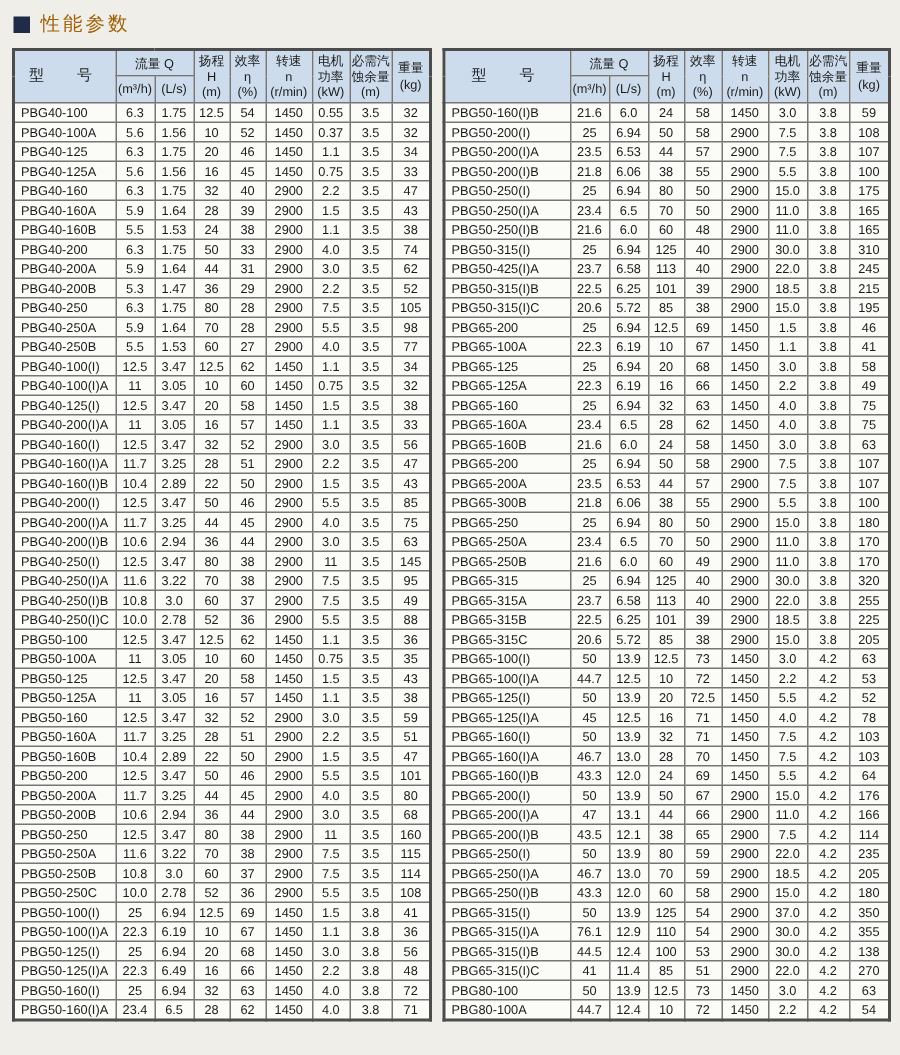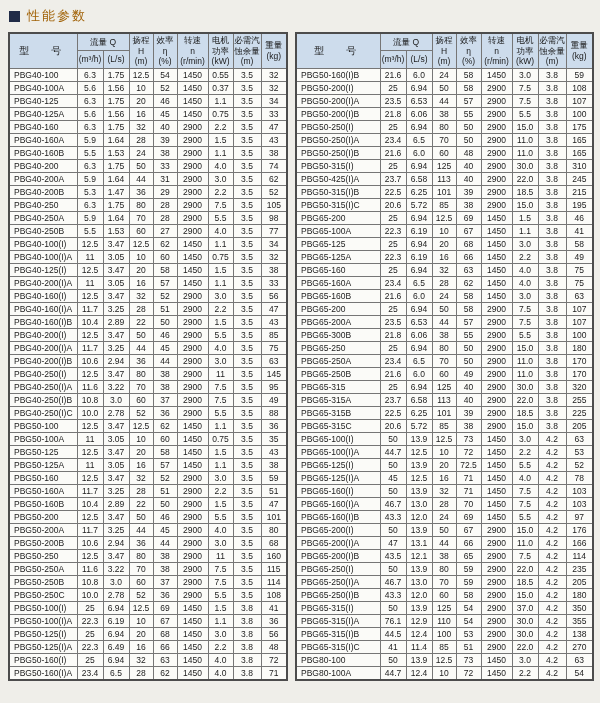--- a/index.html
+++ b/index.html
@@ -1055,21 +1055,21 @@
           </tr>
           <tr>
             <td class="model">PBG65-160(I)B</td>
             <td>43.3</td>
             <td>12.0</td>
             <td>24</td>
             <td>69</td>
             <td>1450</td>
             <td>5.5</td>
             <td>4.2</td>
-            <td>97</td>
+            <td>64</td>
           </tr>
           <tr>
             <td class="model">PBG65-200(I)</td>
             <td>50</td>
             <td>13.9</td>
             <td>50</td>
             <td>67</td>
             <td>2900</td>
             <td>15.0</td>
             <td>4.2</td>

